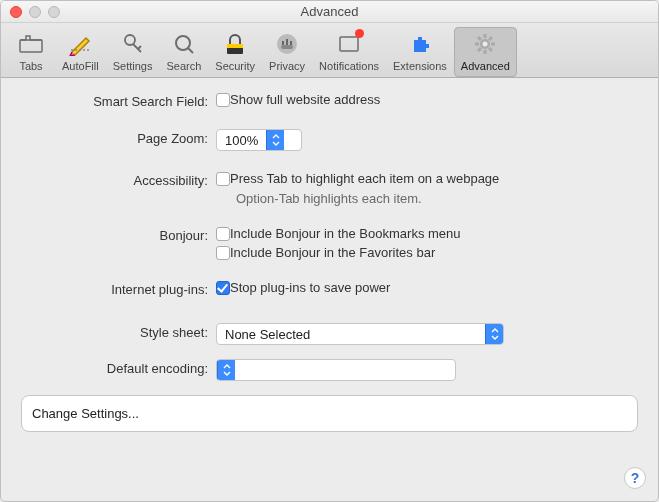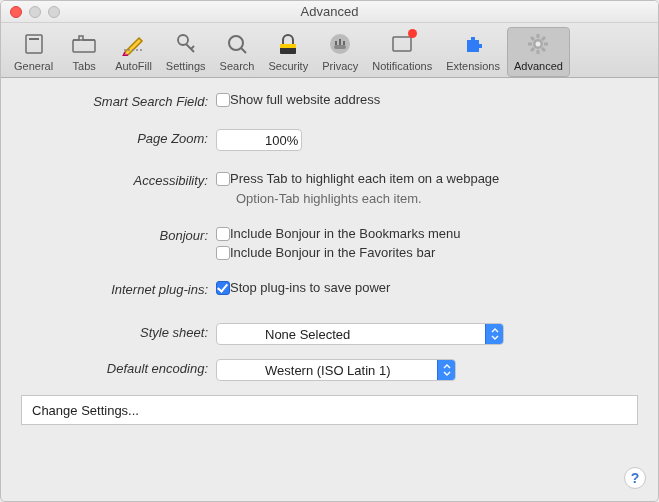--- a/index.html
+++ b/index.html
@@ -12,32 +12,32 @@
     .tl.green { background: #d6d6d6; border: 0.5px solid #b8b8b8; }
     .title { position: absolute; left: 0; right: 0; text-align: center; font-size: 13px; color: #4a4a4a; pointer-events: none; }
     .toolbar { display: flex; align-items: flex-start; padding: 4px 6px 0 6px; background: linear-gradient(#e8e8e8,#d9d9d9); border-bottom: 1px solid #b0b0b0; }
     .tbitem { display: flex; flex-direction: column; align-items: center; padding: 2px 6px 4px 6px; cursor: default; border: 1px solid transparent; border-radius: 4px; min-width: 48px; }
     .tbitem .icon { width: 28px; height: 28px; display: flex; align-items: center; justify-content: center; margin-bottom: 2px; position: relative; }
     .tbitem .label { font-size: 11px; color: #4b4b4b; white-space: nowrap; }
     .tbitem.active { background: #c7c7c7; border: 1px solid #aeaeae; }
     .tbitem.active .label { color: #222; }
     .content { padding: 14px 20px 12px 20px; font-size: 13px; color: #333; }
     .row { display: flex; align-items: flex-start; margin-bottom: 4px; }
-    .rlabel { width: 195px; text-align: right; padding-right: 8px; padding-top: 2px; color: #333; font-style: italic; }
+    .rlabel { width: 195px; text-align: right; padding-right: 8px; padding-top: 2px; color: #333; }
     .rfield { flex: 1; display: flex; flex-direction: column; gap: 4px; }
     .cbrow { display: flex; align-items: center; }
     .checkbox { width: 14px; height: 14px; border: 1px solid #aaa; border-radius: 3px; background: #fff; display: inline-flex; align-items: center; justify-content: center; }
     .checkbox.checked { background: #2f7cf6; border-color: #2163d1; }
     .checkbox.checked::after { content: ""; width: 8px; height: 4px; border-left: 2px solid #fff; border-bottom: 2px solid #fff; transform: rotate(-50deg) translate(0.5px,-1px); }
     .hint { font-size: 13px; color: #6a6a6a; padding-left: 20px; margin-top: 1px; }
-    .select { display: inline-flex; align-items: center; height: 22px; background: #fff; border: 1px solid #c6c6c6; border-radius: 4px; overflow: hidden; font-size: 13px; padding-left: 40px; }
+    .select { display: inline-flex; align-items: center; height: 22px; background: #fff; border: 1px solid #c6c6c6; border-radius: 4px; overflow: hidden; font-size: 13px; }
     .select .val { padding: 0 8px; color: #222; }
     .select .btn { width: 18px; height: 100%; background: #3b8cff; border-left: 1px solid #2b6fe0; display: flex; align-items: center; justify-content: center; }
     .select .btn svg { display: block; }
-    .pushbtn { display: inline-flex; align-items: center; height: 30px; padding: 0 10px; background: #fff; border: 1px solid #c6c6c6; border-radius: 0; font-size: 13px; color: #222; }
+    .pushbtn { display: inline-flex; align-items: center; height: 37px; padding: 0 10px; background: #fff; border: 1px solid #c6c6c6; border-radius: 8px; font-size: 13px; color: #222; }
     .spacer { height: 16px; }
     .helpbtn { position: absolute; right: 12px; bottom: 12px; width: 22px; height: 22px; border-radius: 50%; background: #fff; border: 1px solid #c8c8c8; display: flex; align-items: center; justify-content: center; color: #3a76d2; font-size: 14px; font-weight: 600; }
     .highlight { border: 2px solid #d6302a; border-radius: 50% / 80%; padding: 2px 34px 2px 10px; position: relative; left: -12px; }
     svg.ticon { stroke: #6d6d6d; fill: none; }
     .notifdot { position: absolute; top: -1px; right: -1px; width: 9px; height: 9px; background: #ff3b30; border-radius: 50%; }
   </style>
 </head>
 <body>
 
 <div class="titlebar">
@@ -45,29 +45,20 @@
     <div class="tl red"></div>
     <div class="tl yellow"></div>
     <div class="tl green"></div>
   </div>
   <div class="title">Advanced</div>
 </div>
 
 <div class="toolbar">
   <div class="tbitem">
     <div class="icon">
-        <svg class="ticon" width="24" height="24" stroke-width="1.5">
-          <rect x="4" y="3" width="16" height="18" rx="1"></rect>
-          <rect x="7" y="6" width="10" height="2" fill="#6d6d6d" stroke="none"></rect>
-        </svg>
-      </div>
-    <div class="label">General</div>
-  </div>
-  <div class="tbitem">
-    <div class="icon">
         <svg class="ticon" width="26" height="24" stroke-width="1.5">
           <rect x="2" y="8" width="22" height="12" rx="1"></rect>
           <path d="M2 8 h6 v-4 h4 v4 h12"></path>
         </svg>
       </div>
     <div class="label">Tabs</div>
   </div>
   <div class="tbitem">
     <div class="icon">
         <svg width="26" height="24" stroke-width="1.5">
@@ -231,21 +222,20 @@
       </div>
     </div>
   </div>
 
   <div style="height:10px"></div>
 
   <div class="row">
     <div class="rlabel">Default encoding:</div>
     <div class="rfield">
       <div class="select" style="width:240px">
-        <span class="val" style="flex:1">Western (ISO Latin 1)</span>
         <span class="btn">
             <svg width="8" height="12">
               <path d="M1 4 L4 1 L7 4 M1 8 L4 11 L7 8" stroke="#fff" stroke-width="1.4" fill="none"></path>
             </svg>
           </span>
       </div>
     </div>
   </div>
 
   <div style="height:10px"></div>

